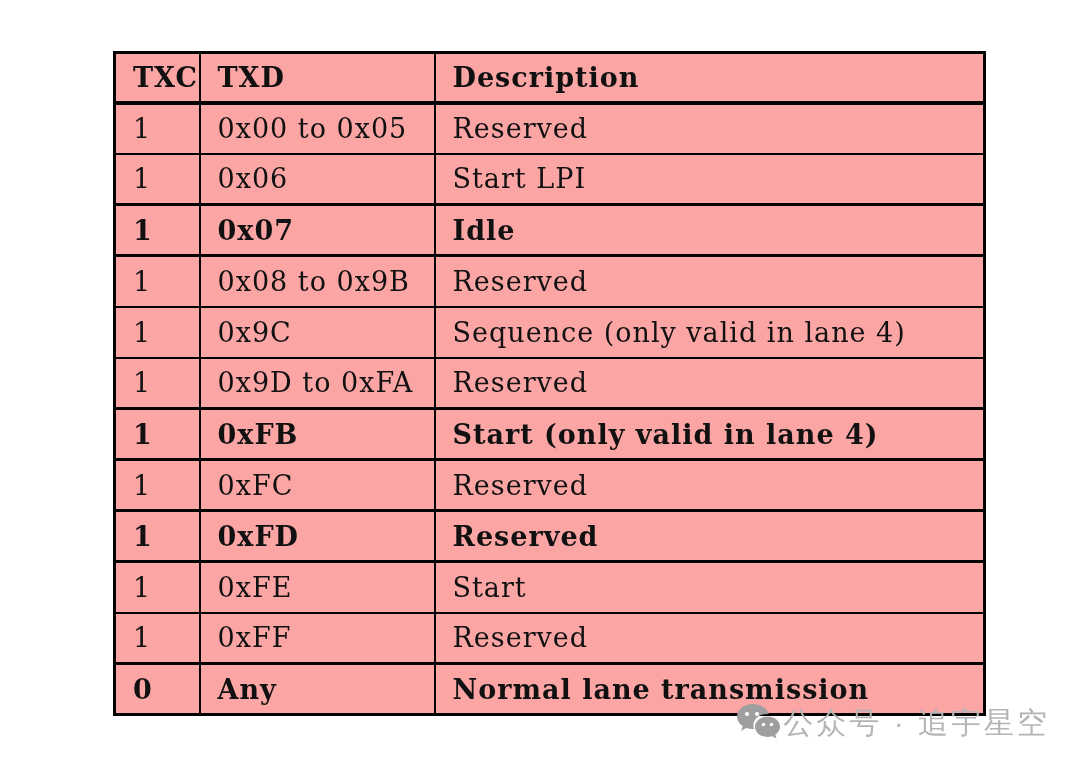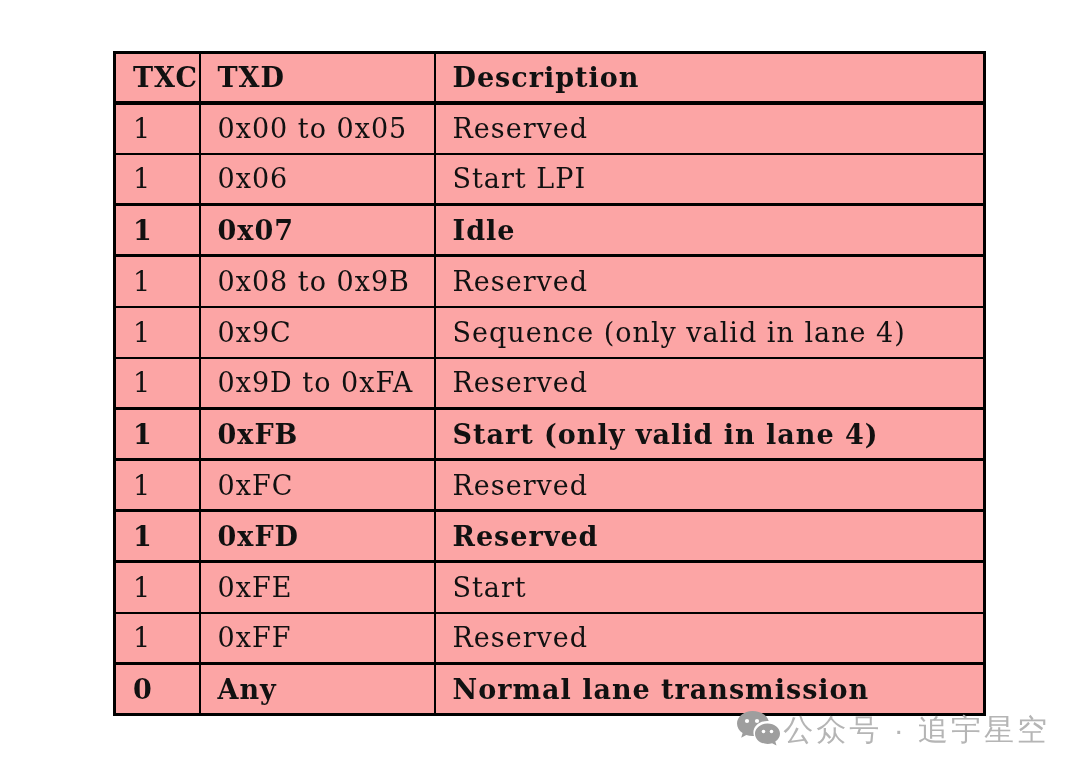--- a/index.html
+++ b/index.html
@@ -47,21 +47,20 @@
     border-bottom: 3.5px solid #000000;
   }
 
   .watermark {
     position: absolute;
     right: 30px; top: 702px;
     display: flex;
     align-items: center;
     gap: 2px;
     pointer-events: none;
-    margin-top: 7px;
   }
   .watermark .wm-text {
     font-size: 30px;
     letter-spacing: 3px;
     color: #b5b5b5;
     font-family: "Liberation Sans", "DejaVu Sans", sans-serif;
     white-space: nowrap;
   }
   .watermark svg { display: block; }
 </style>

